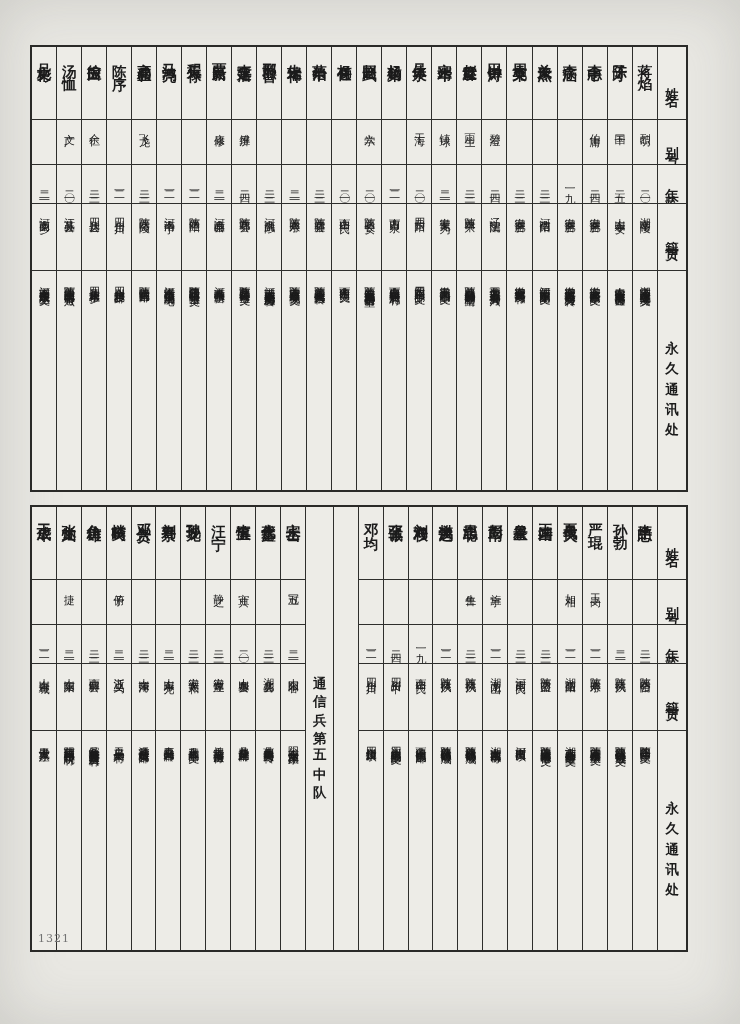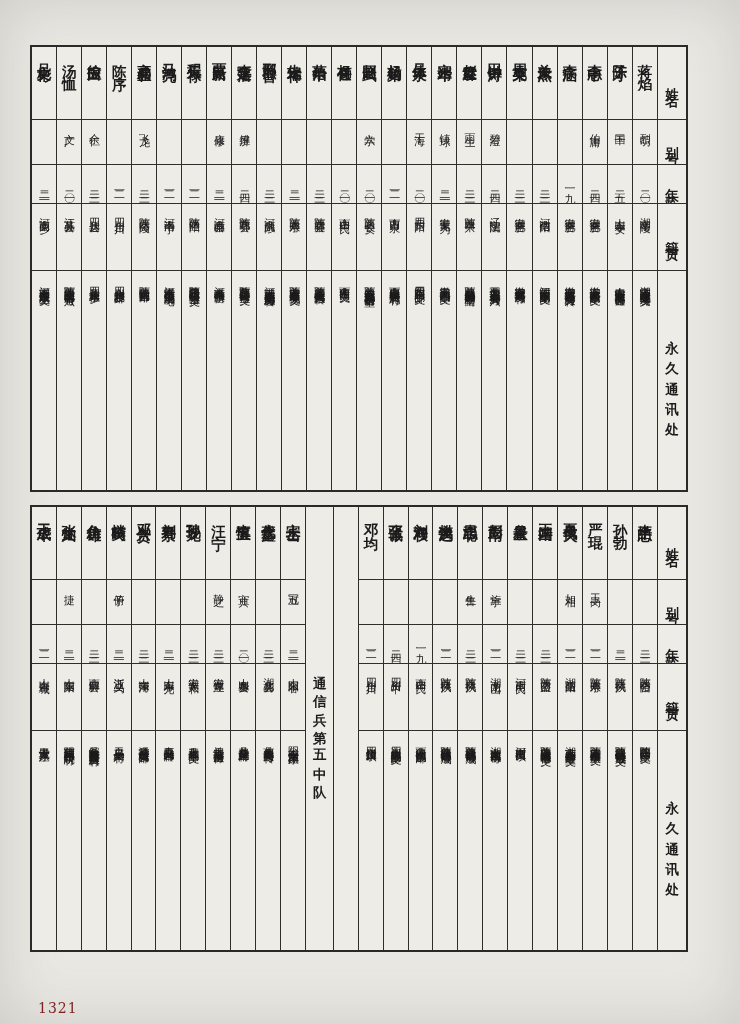--- a/index.html
+++ b/index.html
@@ -60,22 +60,22 @@
   .c-addr{flex:1;padding-top:7px;}
   .c-addr .vt{font-size:11px;letter-spacing:.06em;line-height:1.0;}
   .header-col .cell{align-items:center;padding-top:0;}
   .header-col .vt{font-weight:bold;font-size:13.5px;}
   .h2sp .vt{letter-spacing:.55em;}
   .h-addr .vt{letter-spacing:1.5em;font-size:13.5px;}
   .fullcol{flex:1 1 0;display:flex;justify-content:center;align-items:center;border-left:1px solid #2e2e2c;box-sizing:border-box;}
   .fullcol.section-col{flex:1.12 1 0;}
   .section-col .vt{font-size:13.5px;font-weight:bold;letter-spacing:1.35em;}
   #pageno{
-    position:absolute;left:38px;top:1000px;
-    font-size:14px;letter-spacing:1px;color:#7f1d1d;
+    position:absolute;left:38px;top:932px;
+    font-size:11px;letter-spacing:1px;color:#737373;
   }
 </style>
 </head>
 <body>
 
 <div id="sheet">
     <div class="rtable">
       <div class="col header-col">
         <div class="cell c-name h2sp">
           <span class="vt">姓名</span>

